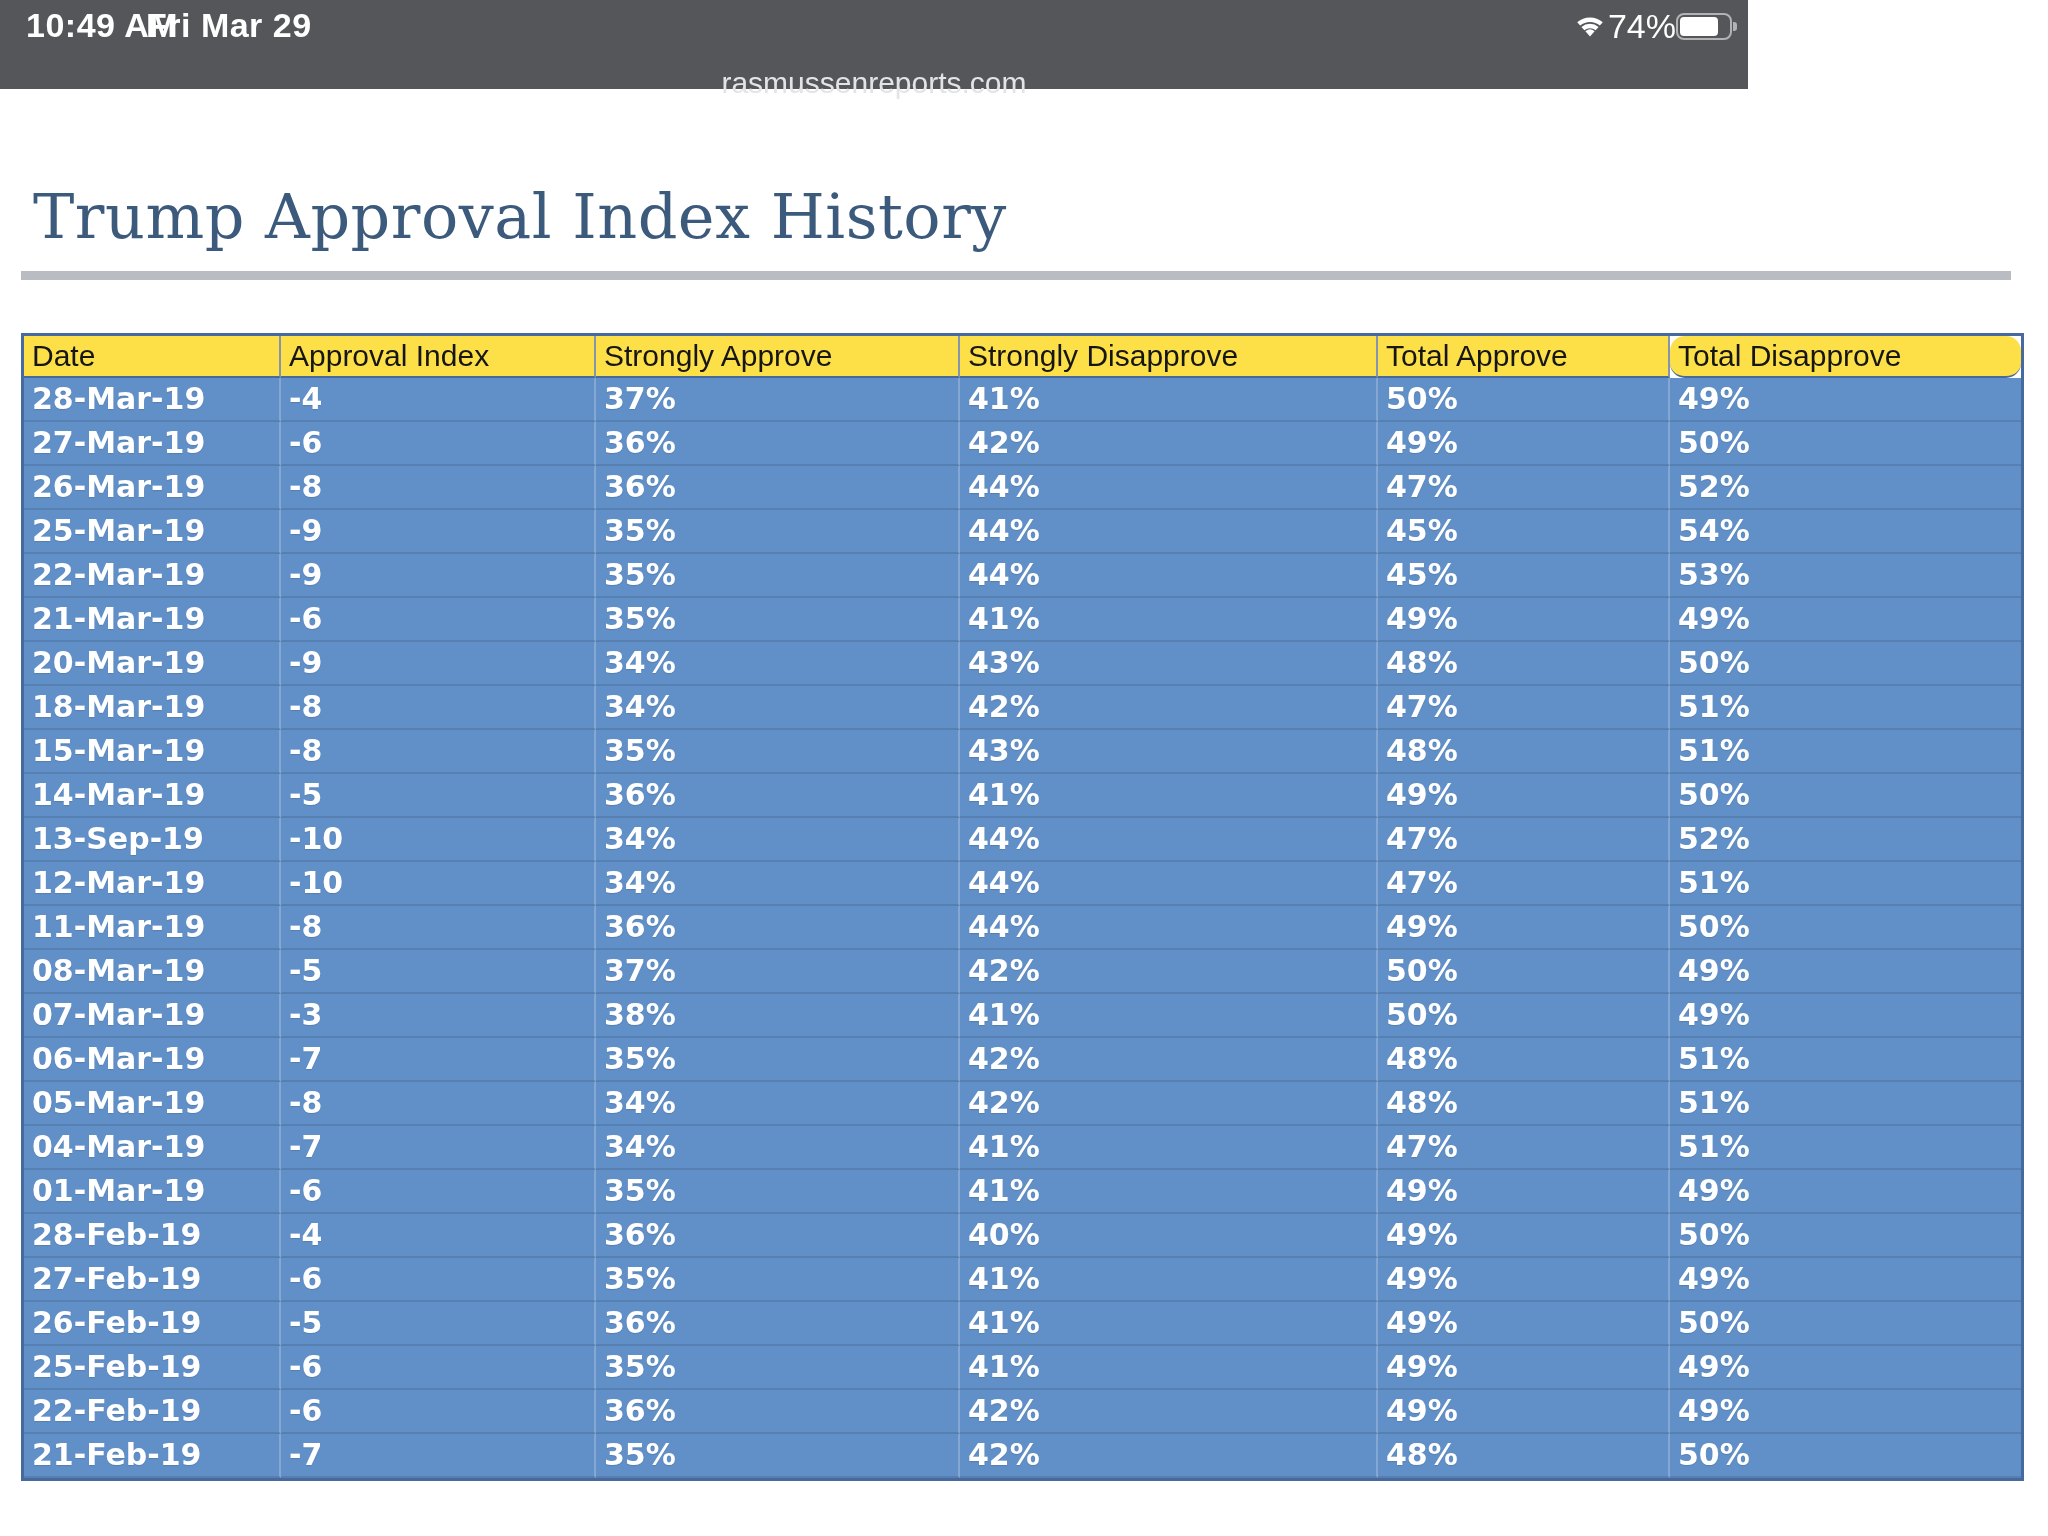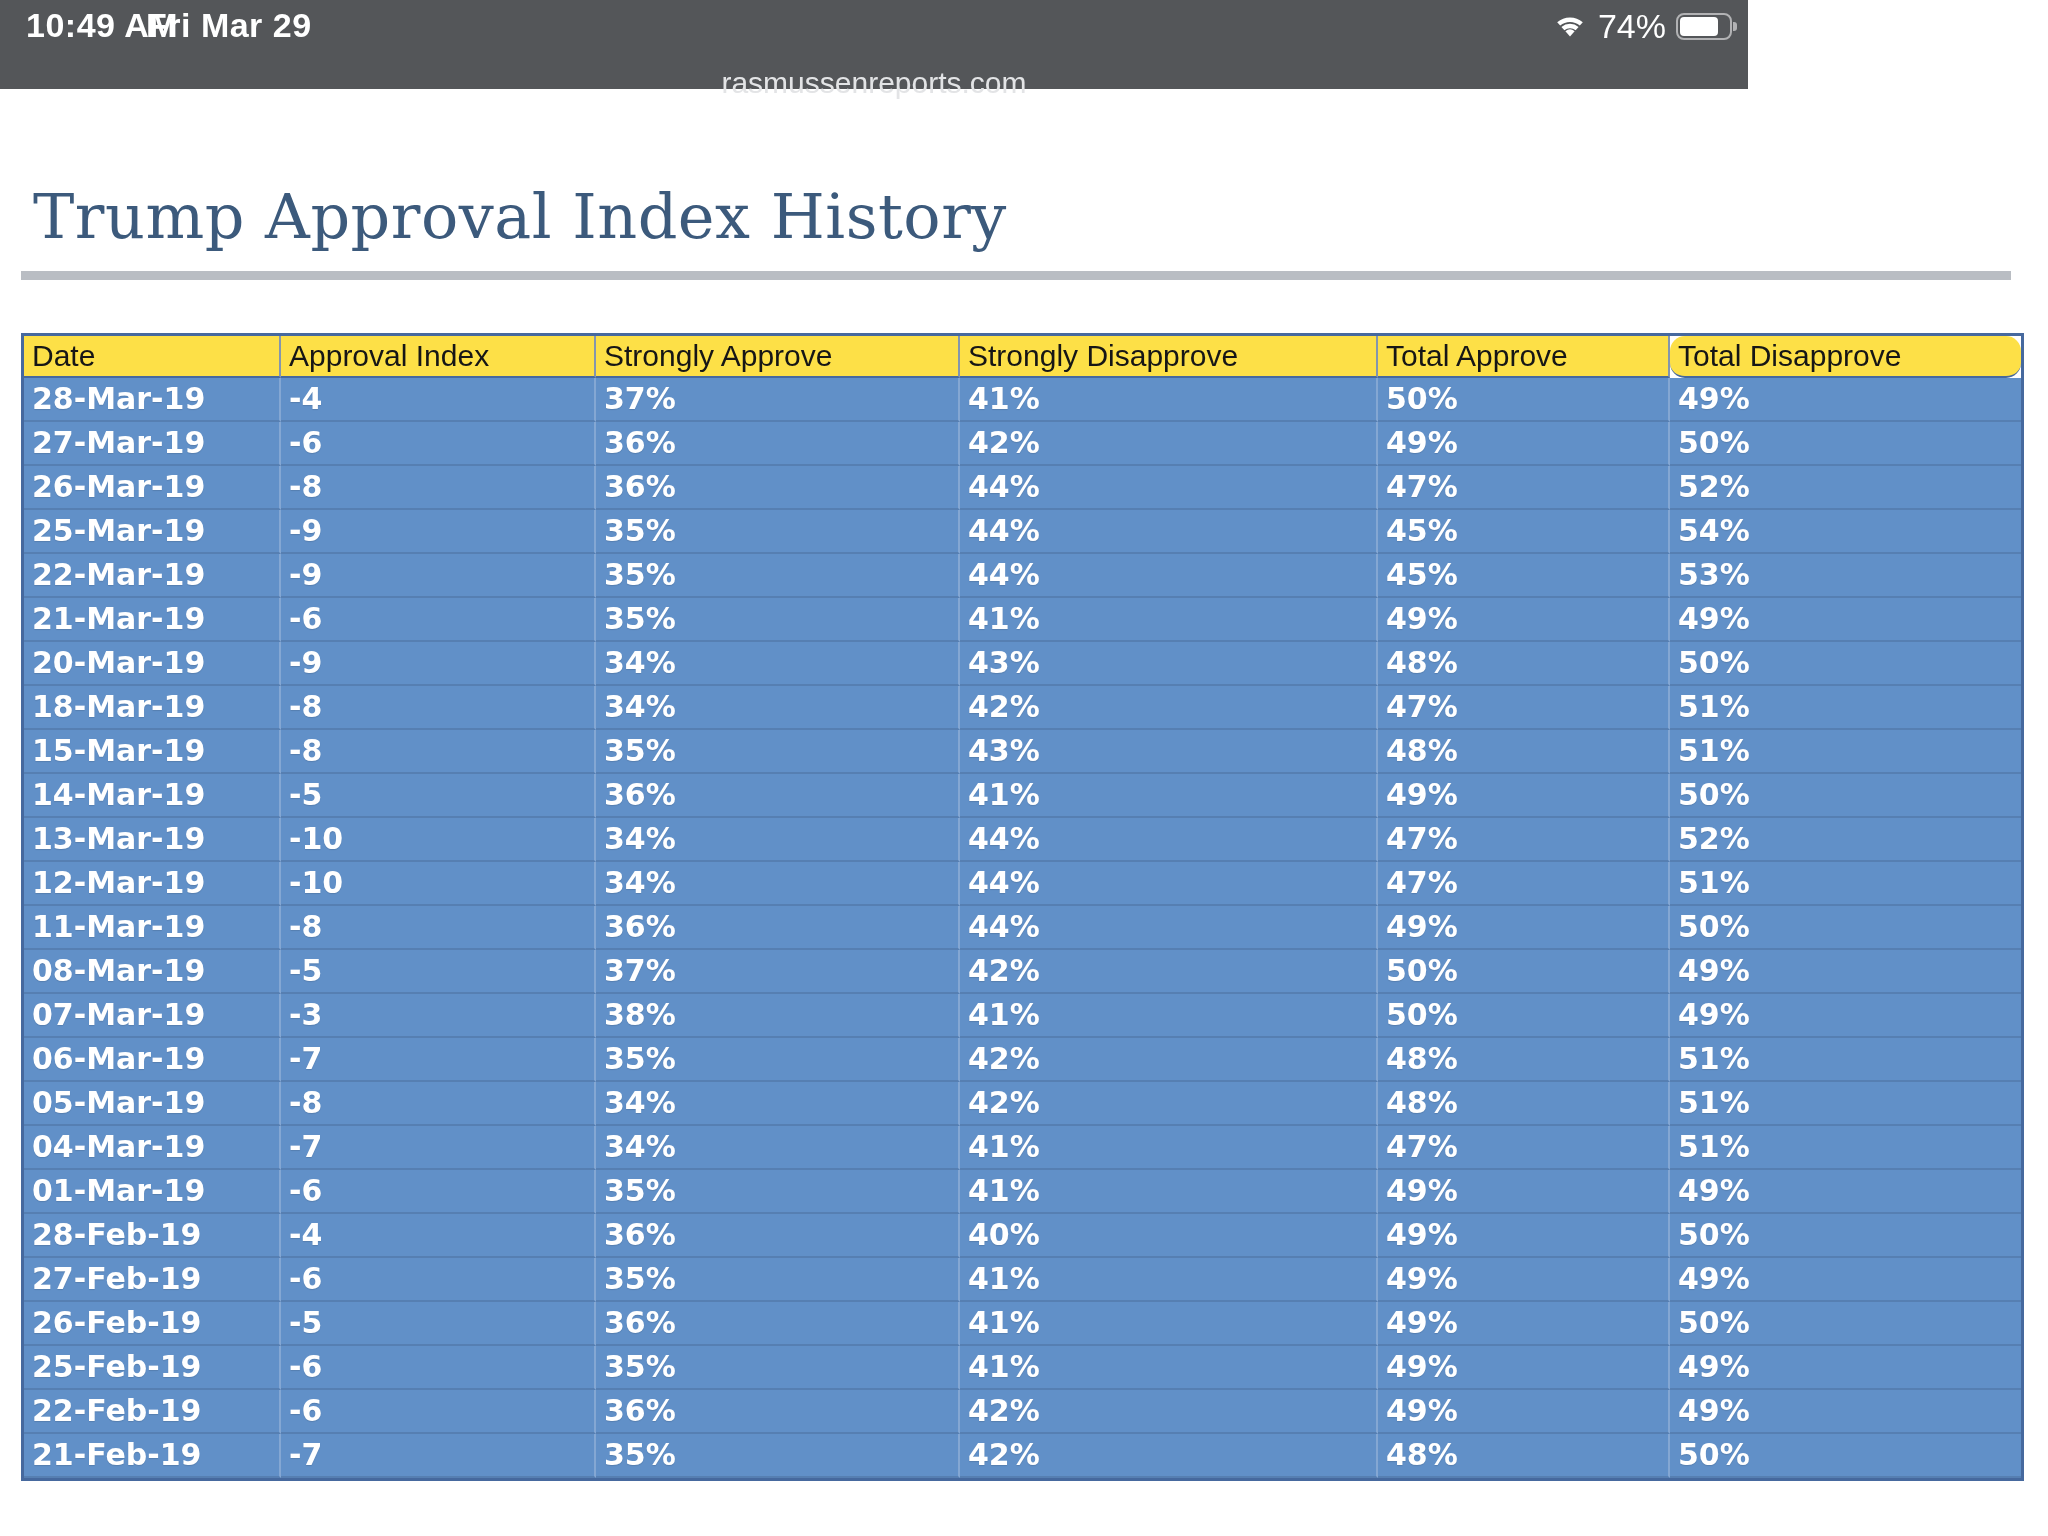--- a/index.html
+++ b/index.html
@@ -11,21 +11,21 @@
   .status-bar{
     position:absolute;top:0;left:0;width:1748px;height:89px;
     background:var(--status-bar-bg,#545659);color:#fff;
   }
   .sb-time{position:absolute;left:26px;top:6px;font-size:34px;font-weight:600;letter-spacing:.5px;}
   .sb-date{position:absolute;left:146px;top:6px;font-size:34px;font-weight:600;letter-spacing:.5px;}
   .sb-url{
     position:absolute;left:0;top:38px;width:100%;text-align:center;
     font-size:30px;font-weight:400;color:#e3e4e6;margin-top:28px;
   }
-  .sb-right{position:absolute;right:16px;top:4px;display:flex;align-items:center;gap:10px;height:44px;}
+  .sb-right{position:absolute;right:16px;top:4px;display:flex;align-items:center;height:44px;}
   .sb-batt-pct{font-size:34px;font-weight:500;}
   .wifi-svg{display:block;}
   .battery{
     position:relative;width:56px;height:27px;border:2.5px solid rgba(255,255,255,.55);
     border-radius:8px;box-sizing:border-box;
   }
   .battery .level{
     position:absolute;left:2px;top:2px;bottom:2px;width:74%;
     background:#ffffff;border-radius:4px;
   }
@@ -190,21 +190,21 @@
         </tr>
         <tr>
           <td>14-Mar-19</td>
           <td>-5</td>
           <td>36%</td>
           <td>41%</td>
           <td>49%</td>
           <td>50%</td>
         </tr>
         <tr>
-          <td>13-Mar-19</td>
+          <td>13-Sep-19</td>
           <td>-10</td>
           <td>34%</td>
           <td>44%</td>
           <td>47%</td>
           <td>52%</td>
         </tr>
         <tr>
           <td>12-Mar-19</td>
           <td>-10</td>
           <td>34%</td>

